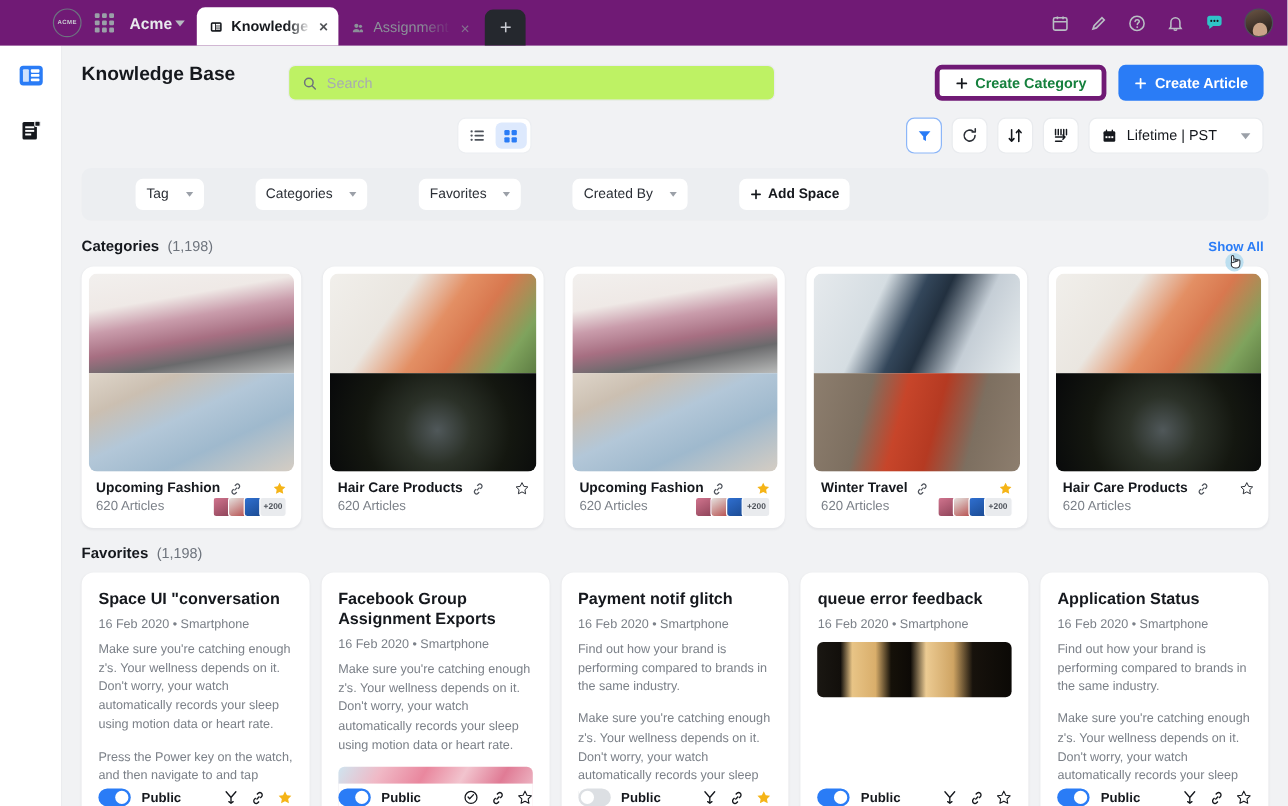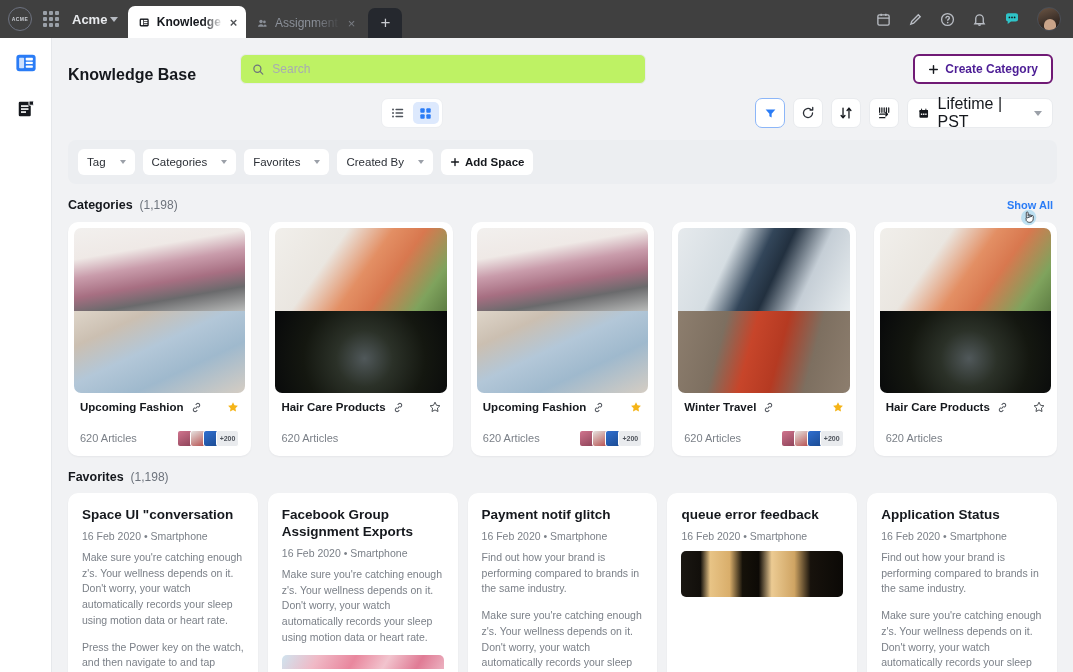--- a/index.html
+++ b/index.html
@@ -4,22 +4,22 @@
 <style>
   * { box-sizing: border-box; margin: 0; padding: 0; }
   html, body {
     width: 1073px; height: 672px;
     font-family: "Liberation Sans", sans-serif;
     background: #f1f2f4;
     overflow: hidden;
   }
   
   .topbar {
-    height: 38px; background: #404040; display: flex; align-items: flex-end;
-    position: relative; z-index: 10;
+    height: 38px; background: #701a75; display: flex; align-items: flex-end;
+    position: relative; z-index: 10; padding-left: 36px;
   }
   .tb-left { display: flex; align-items: center; height: 38px; padding-left: 8px; gap: 6px; }
   .brand-circle {
     width: 24px; height: 24px; border-radius: 50%; border: 1.5px solid #6d7280;
     display: flex; align-items: center; justify-content: center;
     color: #c9ccd2; font-size: 5px; font-weight: bold; letter-spacing: .4px;
   }
   .grid-dots { width: 18px; height: 18px; display: grid;
     grid-template-columns: repeat(3, 1fr); grid-template-rows: repeat(3, 1fr);
     gap: 2px; padding: 1px; margin-left: 4px; }
@@ -61,67 +61,67 @@
   }
   
   .body { display: flex; height: 634px; }
   .sidebar {
     width: 52px; background: #ffffff; padding-top: 12px; display: flex;
     flex-direction: column; align-items: center; gap: 20px; border-right: 1px solid #e6e8eb;
   }
   .side-ic { width: 26px; height: 26px; display: flex; align-items: center; justify-content: center; border-radius: 5px; }
   .main { flex: 1; background: #f1f2f4; overflow: hidden; position: relative; }
   
-  .hdr { display: flex; align-items: flex-end; padding: 16px 20px 0 16px; }
+  .hdr { display: flex; align-items: flex-start; padding: 16px 20px 0 16px; }
   .page-title { font-size: 16px; font-weight: bold; color: #15181d; }
   .search-box {
     width: 406px; height: 30px; background: #bef264; border-radius: 6px; margin-left: 44px;
     display: flex; align-items: center; gap: 8px; padding: 0 11px;
     border: 1px solid #e9ebee;
   }
   .search-box input {
     border: 0; outline: 0; font-size: 12px; color: #15181d; width: 100%;
     font-family: "Liberation Sans", sans-serif; background: transparent;
   }
   .search-box input::placeholder { color: #a7abb2; }
   .hdr-actions { margin-left: auto; display: flex; gap: 10px; align-items: center; }
   .btn {
     height: 30px; border-radius: 6px; display: flex; align-items: center; gap: 6px;
     padding: 0 13px; font-size: 12px; font-weight: bold; cursor: pointer; white-space: nowrap;
   }
-  .btn-white { background: #fff; color: #4c1d95; border: 2px solid #701a75; }
+  .btn-white { background: #fff; color: #15803d; border: 4px solid #701a75; }
   .btn-blue { background: #2a7cf6; color: #fff; }
   
   .toolbar { display: flex; align-items: center; padding: 14px 20px 0 16px; }
   .viewtoggle {
     margin: 0 auto; background: #fff; border-radius: 7px; display: flex; gap: 2px; padding: 3px;
     border: 1px solid #eceef1;
   }
   .vt { width: 26px; height: 22px; border-radius: 5px; display: flex; align-items: center; justify-content: center; }
   .vt.active { background: #dde9fd; }
   .tb-tools { display: flex; gap: 8px; align-items: center; }
   .sq {
     width: 30px; height: 30px; background: #fff; border-radius: 7px;
     display: flex; align-items: center; justify-content: center; border: 1px solid #e9ebee;
   }
   .sq.active { border: 1.5px solid #8cb6f8; }
   .datepick {
     height: 30px; background: #fff; border-radius: 7px; border: 1px solid #e9ebee;
     display: flex; align-items: center; gap: 8px; padding: 0 10px; width: 146px;
-    font-size: 16px; color: #15181d;
+    font-size: 12px; color: #15181d;
   }
   .datepick .dp-caret { margin-left: auto; }
   
   .filterbar {
     margin: 12px 16px 0 16px; background: #eceef1; border-radius: 8px;
     padding: 9px 10px; display: flex; gap: 8px; align-items: center;
   }
   .pill {
     height: 26px; background: #fff; border-radius: 6px; display: flex; align-items: center;
-    gap: 14px; padding: 0 9px; font-size: 11.5px; color: #2b2f36;
+    gap: 14px; padding: 0 9px; font-size: 11.5px; color: #2b2f36; margin-left: 35px;
   }
   .pill .pcaret { width: 0; height: 0; border-left: 3.5px solid transparent;
     border-right: 3.5px solid transparent; border-top: 4.5px solid #9ba0a8; }
   .pill.add { font-weight: bold; gap: 5px; color: #15181d; }
   
   .sec-head { display: flex; align-items: baseline; padding: 14px 20px 0 16px; }
   .sec-title { font-size: 12.5px; font-weight: bold; color: #15181d; }
   .sec-count { font-size: 12px; color: #6d737c; margin-left: 7px; }
   .showall { margin-left: auto; font-size: 11px; color: #2a7cf6; position: relative; font-weight: bold; }
   .cursor-hand {
@@ -131,21 +131,21 @@
   .cat-row { display: flex; gap: 18px; padding: 10px 16px 0 16px; }
   .cat-card {
     flex: 1; background: #fff; border-radius: 10px; padding: 6px 6px 0 6px; overflow: hidden;
     box-shadow: 0 1px 2px rgba(16,24,40,.05);
   }
   .cat-img { height: 165px; border-radius: 7px; overflow: hidden; display: flex; flex-direction: column; }
   .cat-img .half { flex: 1; }
   .cat-meta { padding: 8px 6px 9px 6px; }
   .cat-line1 { display: flex; align-items: center; gap: 7px; }
   .cat-name { font-size: 11.5px; font-weight: bold; color: #15181d; }
-  .cat-line2 { display: flex; align-items: center; margin-top: 16px; height: 18px; }
+  .cat-line2 { display: flex; align-items: center; margin-top: 0; height: 18px; }
   .cat-sub { font-size: 11px; color: #7b8088; }
   .ava-group { margin-left: auto; display: flex; align-items: center; }
   .ava {
     width: 17px; height: 17px; border-radius: 3px; margin-left: -4px;
     border: 1.5px solid #fff; background-size: cover;
   }
   .ava:first-child { margin-left: 0; }
   .ava-more {
     height: 17px; border-radius: 3px; background: #e9ebee; color: #4e535b;
     font-size: 7px; display: flex; align-items: center; padding: 0 3px;
@@ -294,20 +294,26 @@
             <path d="M10.5 10.5L14 14" stroke-linecap="round"></path>
         </svg>
         <input placeholder="Search" style="">
       </div>
       <div class="hdr-actions">
         <div class="btn btn-white">
           <svg width="11" height="11" viewBox="0 0 16 16" stroke="#15181d" stroke-width="2.1" stroke-linecap="round">
               <path d="M8 2.5v11M2.5 8h11"></path>
             </svg>
           <span>Create Category</span>
+        </div>
+        <div class="btn btn-blue">
+          <svg width="11" height="11" viewBox="0 0 16 16" stroke="#ffffff" stroke-width="2.1" stroke-linecap="round">
+              <path d="M8 2.5v11M2.5 8h11"></path>
+            </svg>
+          <span>Create Article</span>
         </div>
       </div>
     </div>
 
     <div class="toolbar">
       <div class="viewtoggle">
         <div class="vt">
           <svg width="14" height="14" viewBox="0 0 16 16">
             <g fill="#4e535b">
                 <circle cx="2.3" cy="4" r="1.1"></circle>

